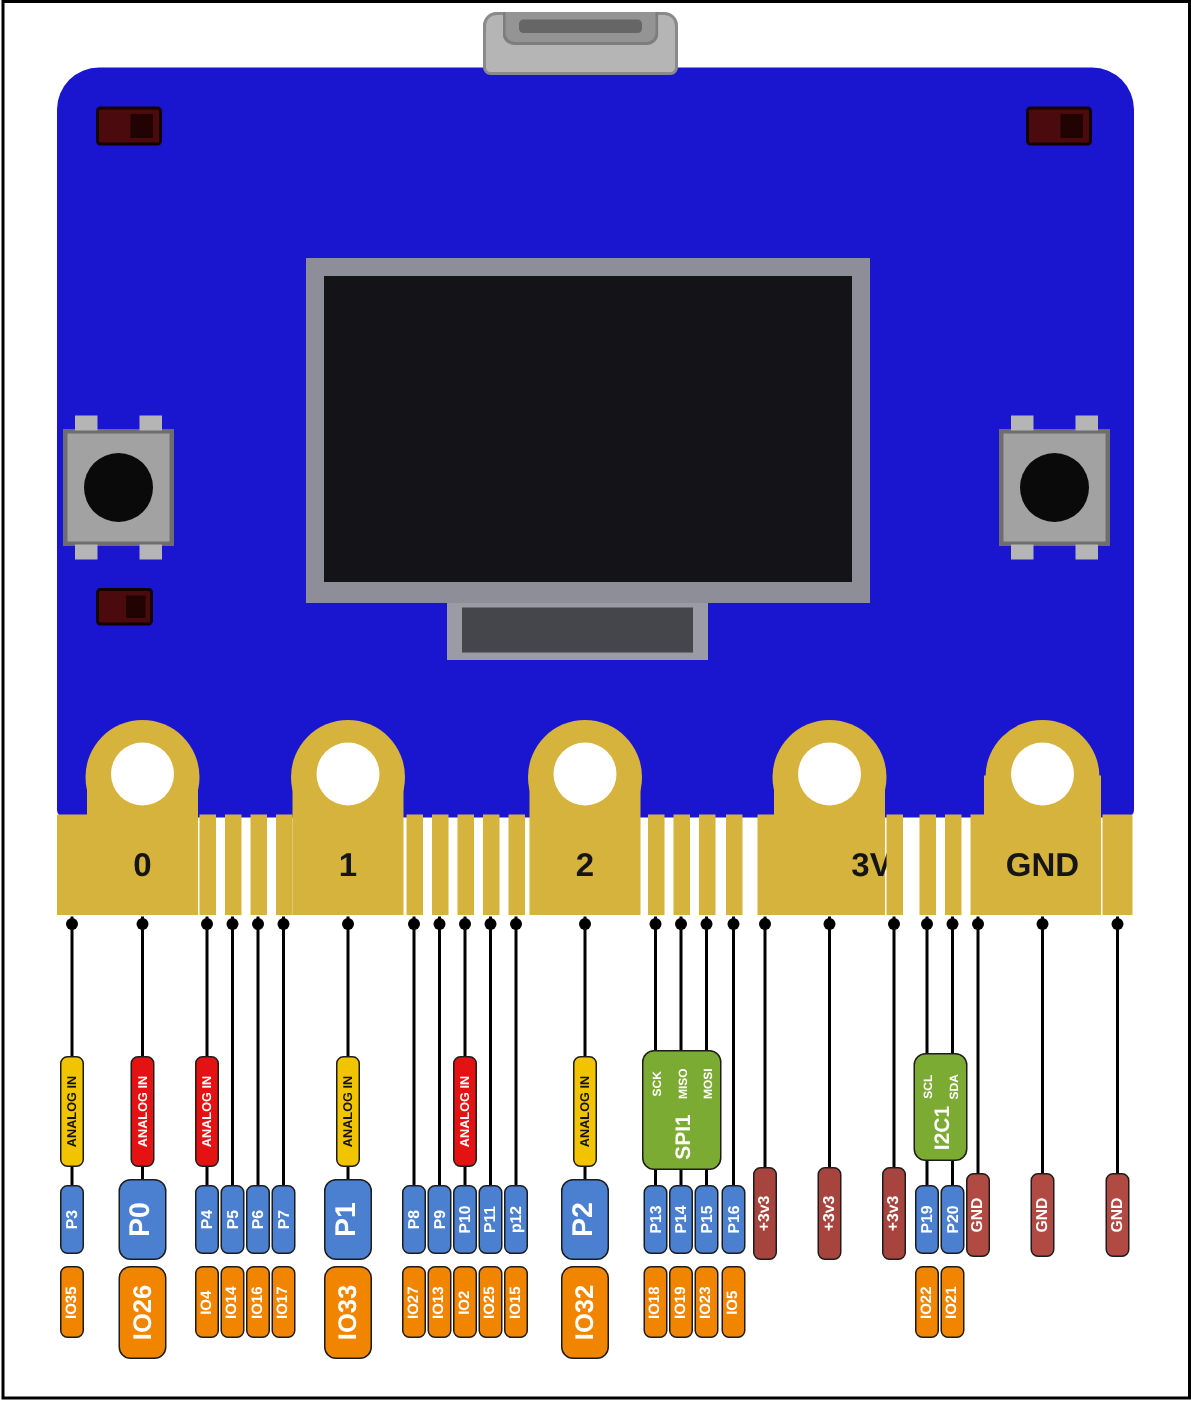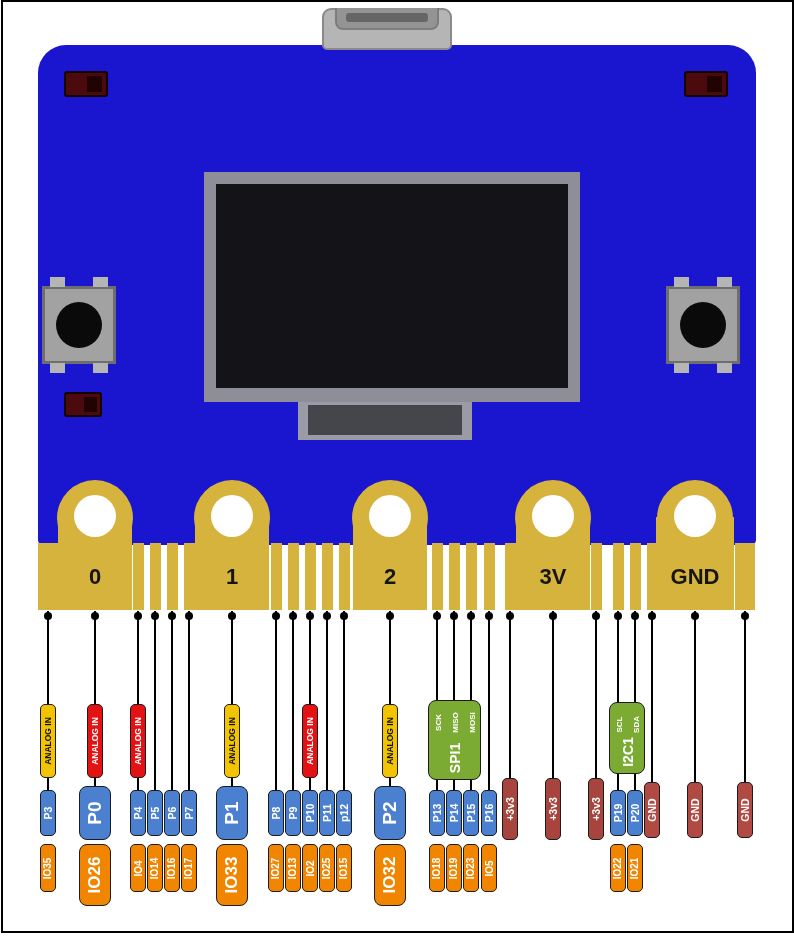--- a/index.html
+++ b/index.html
@@ -137,21 +137,21 @@
     <div class="pad-hole" style="left: 369px; top: 495px; width: 42px; height: 42px;"></div>
     <div class="ring-label" style="left: 353px; top: 560px; width: 74px;">2</div>
     <div class="pad-strip" style="left: 431.5px; top: 543px; width: 11px; height: 67px; background: rgb(214, 179, 61);"></div>
     <div class="pad-strip" style="left: 448.5px; top: 543px; width: 11px; height: 67px; background: rgb(214, 179, 61);"></div>
     <div class="pad-strip" style="left: 465.5px; top: 543px; width: 11px; height: 67px; background: rgb(214, 179, 61);"></div>
     <div class="pad-strip" style="left: 483.5px; top: 543px; width: 11px; height: 67px; background: rgb(214, 179, 61);"></div>
     <div class="pad-strip" style="left: 504.5px; top: 543px; width: 11px; height: 67px; background: rgb(214, 179, 61);"></div>
     <div class="pad-rect" style="left: 516px; top: 517px; width: 74px; height: 93px; background: rgb(214, 179, 61);"></div>
     <div class="pad-circle" style="left: 515px; top: 480px; width: 76px; height: 76px; background: rgb(214, 179, 61);"></div>
     <div class="pad-hole" style="left: 532px; top: 495px; width: 42px; height: 42px;"></div>
-    <div class="ring-label" style="left: 516px; top: 560px; width: 74px;">3V</div>
+    <div class="ring-label" style="left: 544px; top: 560px; width: 74px;">3V</div>
     <div class="pad-strip" style="left: 590.5px; top: 543px; width: 11px; height: 67px; background: rgb(214, 179, 61);"></div>
     <div class="pad-strip" style="left: 612.5px; top: 543px; width: 11px; height: 67px; background: rgb(214, 179, 61);"></div>
     <div class="pad-strip" style="left: 629.5px; top: 543px; width: 11px; height: 67px; background: rgb(214, 179, 61);"></div>
     <div class="pad-strip" style="left: 646.5px; top: 543px; width: 11px; height: 67px; background: rgb(214, 179, 61);"></div>
     <div class="pad-rect" style="left: 656px; top: 517px; width: 78px; height: 93px; background: rgb(214, 179, 61);"></div>
     <div class="pad-circle" style="left: 657px; top: 480px; width: 76px; height: 76px; background: rgb(214, 179, 61);"></div>
     <div class="pad-hole" style="left: 674px; top: 495px; width: 42px; height: 42px;"></div>
     <div class="ring-label" style="left: 656px; top: 560px; width: 78px;">GND</div>
     <div class="pad-strip" style="left: 735px; top: 543px; width: 20px; height: 67px; background: rgb(214, 179, 61);"></div>
   </div>

